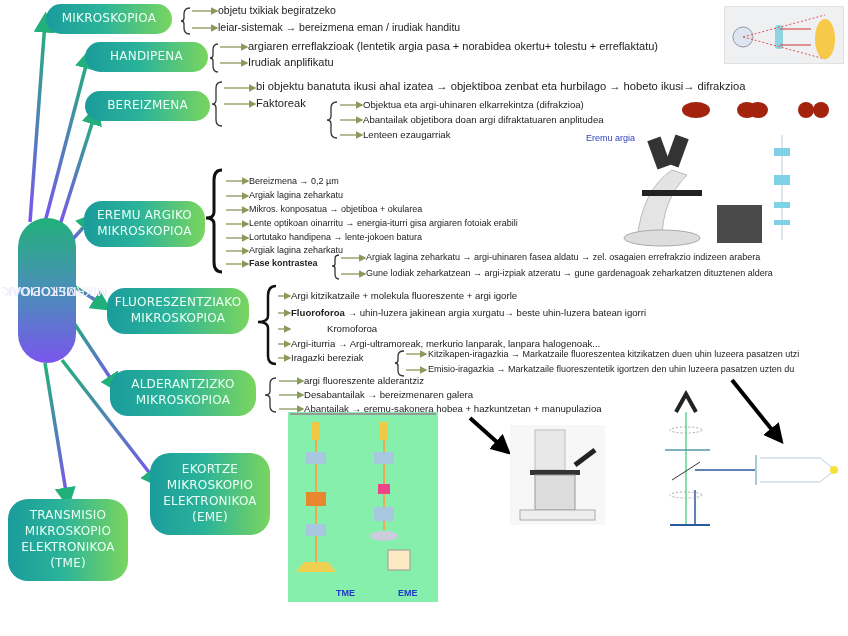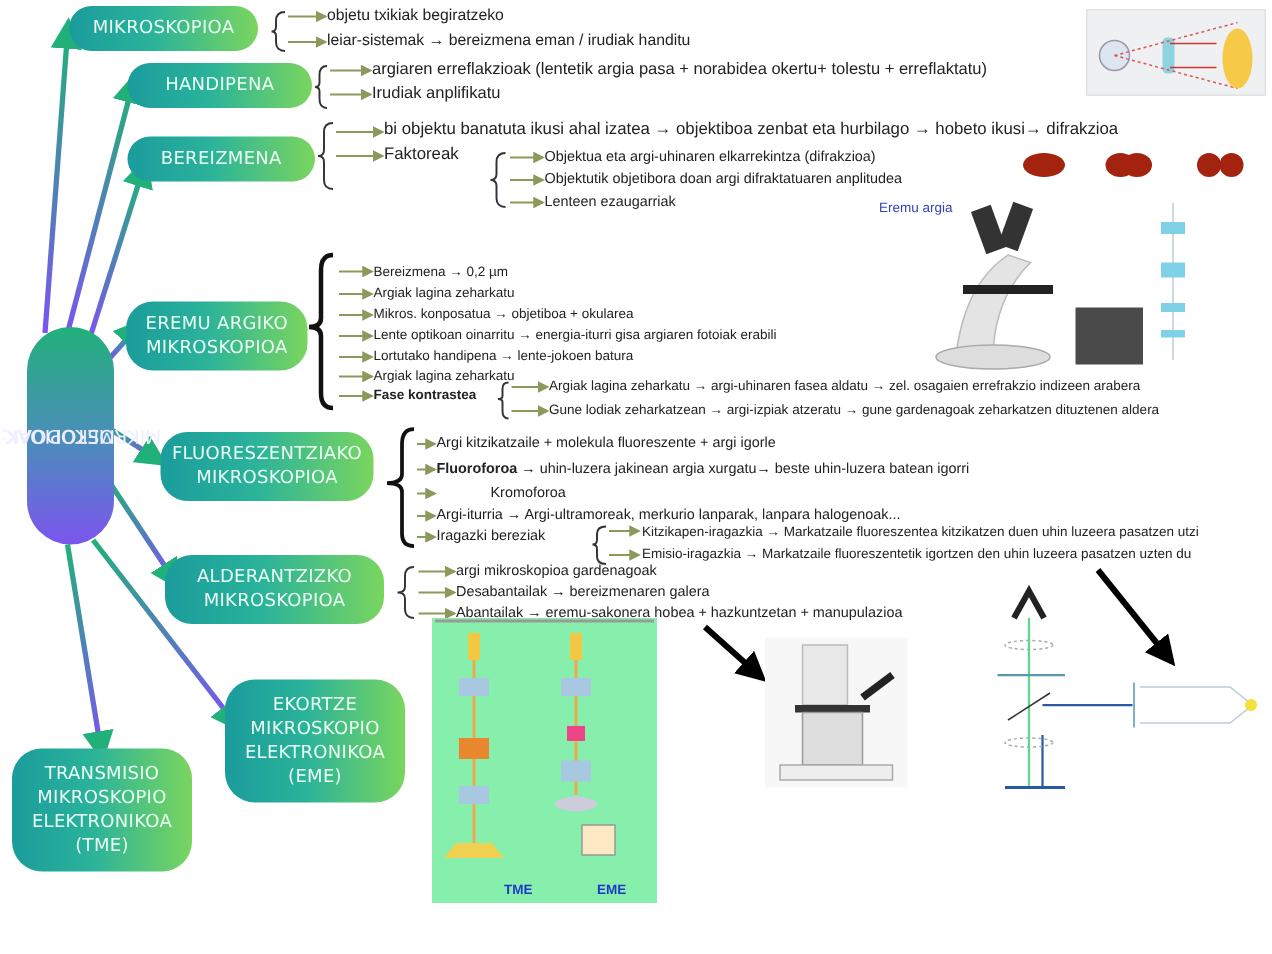--- a/index.html
+++ b/index.html
@@ -134,42 +134,42 @@
 
 <div class="t" style="left:218px;top:4px;">objetu txikiak begiratzeko</div>
 <div class="t" style="left:218px;top:21px;text-align:center;">leiar-sistemak → bereizmena eman / irudiak handitu</div>
 
 <div class="t" style="left:248px;top:40px;font-size:11px;">argiaren erreflakzioak (lentetik argia pasa + norabidea okertu+ tolestu + erreflaktatu)</div>
 <div class="t" style="left:248px;top:56px;font-size:11px;">Irudiak anplifikatu</div>
 
 <div class="t" style="left:256px;top:80px;font-size:11.2px;">bi objektu banatuta ikusi ahal izatea → objektiboa zenbat eta hurbilago → hobeto ikusi→ difrakzioa</div>
 <div class="t" style="left:256px;top:97px;font-size:11.2px;">Faktoreak</div>
 <div class="t md" style="left:363px;top:99px;">Objektua eta argi-uhinaren elkarrekintza (difrakzioa)</div>
-<div class="t md" style="left:363px;top:114px;">Objektutik objetibora doan argi difraktatuaren anplitudea</div>
+<div class="t md" style="left:363px;top:114px;">Abantailak objetibora doan argi difraktatuaren anplitudea</div>
 <div class="t md" style="left:363px;top:129px;">Lenteen ezaugarriak</div>
 
 <div class="t sm" style="left:249px;top:176px;">Bereizmena → 0,2 µm</div>
 <div class="t sm" style="left:249px;top:190px;">Argiak lagina zeharkatu</div>
 <div class="t sm" style="left:249px;top:204px;">Mikros. konposatua → objetiboa + okularea</div>
 <div class="t sm" style="left:249px;top:218px;">Lente optikoan oinarritu → energia-iturri gisa argiaren fotoiak erabili</div>
 <div class="t sm" style="left:249px;top:232px;">Lortutako handipena → lente-jokoen batura</div>
 <div class="t sm" style="left:249px;top:245px;">Argiak lagina zeharkatu</div>
 <div class="t sm" style="left:249px;top:258px;font-weight:bold;">Fase kontrastea</div>
 <div class="t sm" style="left:366px;top:252px;">Argiak lagina zeharkatu → argi-uhinaren fasea aldatu → zel. osagaien errefrakzio indizeen arabera</div>
 <div class="t sm" style="left:366px;top:268px;">Gune lodiak zeharkatzean → argi-izpiak atzeratu →  gune gardenagoak zeharkatzen dituztenen aldera</div>
 
 <div class="t md" style="left:291px;top:290px;">Argi kitzikatzaile + molekula fluoreszente + argi igorle</div>
 <div class="t md" style="left:291px;top:307px;"><b>Fluoroforoa</b><span> → uhin-luzera jakinean argia xurgatu→ beste uhin-luzera batean igorri</span></div>
 <div class="t md" style="left:291px;top:323px;padding-left:36px;">Kromoforoa</div>
 <div class="t md" style="left:291px;top:338px;">Argi-iturria →  Argi-ultramoreak, merkurio lanparak, lanpara halogenoak...</div>
 <div class="t md" style="left:291px;top:352px;">Iragazki bereziak</div>
 <div class="t sm" style="left:428px;top:349px;">Kitzikapen-iragazkia →  Markatzaile fluoreszentea kitzikatzen duen uhin luzeera pasatzen utzi</div>
 <div class="t sm" style="left:428px;top:364px;">Emisio-iragazkia →  Markatzaile fluoreszentetik igortzen den uhin luzeera pasatzen uzten du</div>
 
-<div class="t md" style="left:304px;top:375px;">argi mikroskopioa gardenagoak</div>
+<div class="t md" style="left:304px;top:375px;">argi fluoreszente alderantziz</div>
 <div class="t md" style="left:304px;top:389px;">Desabantailak → bereizmenaren galera</div>
 <div class="t md" style="left:304px;top:403px;">Abantailak → eremu-sakonera hobea + hazkuntzetan + manupulazioa</div>
 
 <div class="img" style="left:724px;top:6px;width:118px;height:56px;background:#eef0f2;">
   <svg width="118" height="56">
     <circle cx="18" cy="30" r="10" fill="#dde6f0" stroke="#99a"></circle>
     <rect x="50" y="18" width="8" height="24" rx="3" fill="#8fd3e0"></rect>
     <line x1="18" y1="30" x2="100" y2="8" stroke="#d55" stroke-dasharray="2,2"></line>
     <line x1="18" y1="30" x2="100" y2="52" stroke="#d55" stroke-dasharray="2,2"></line>
     <line x1="55" y1="22" x2="86" y2="22" stroke="#c33"></line>

